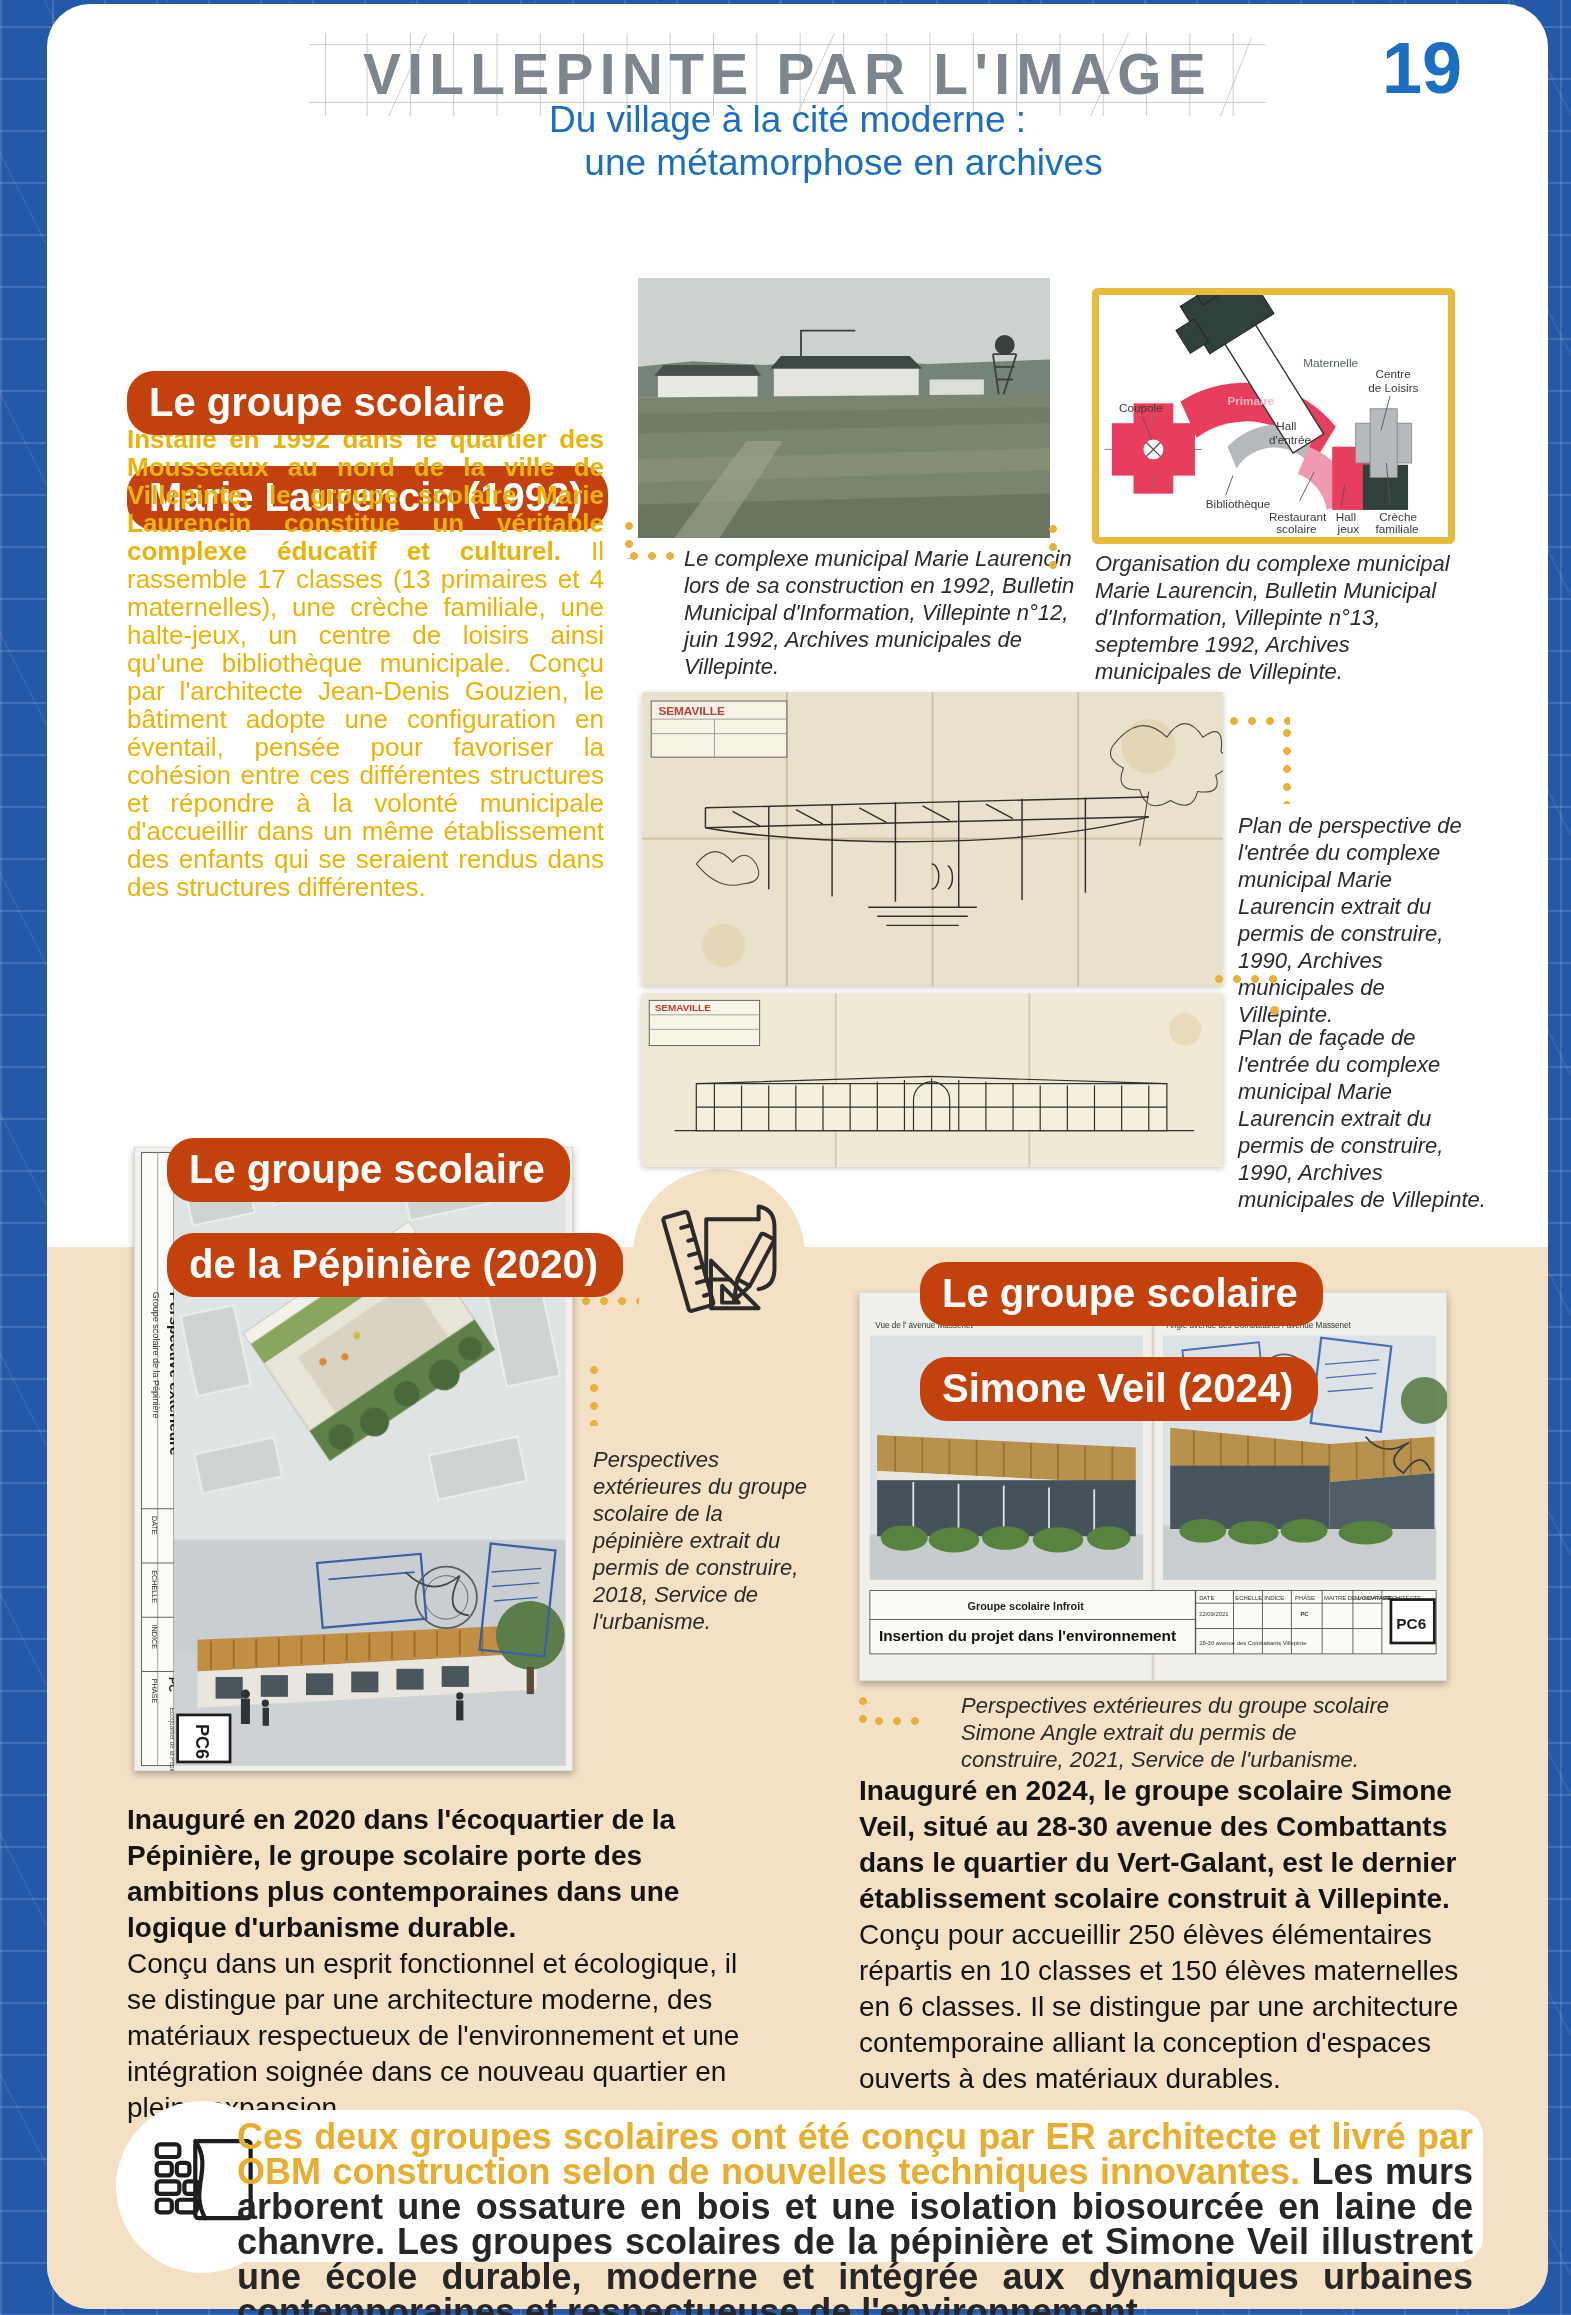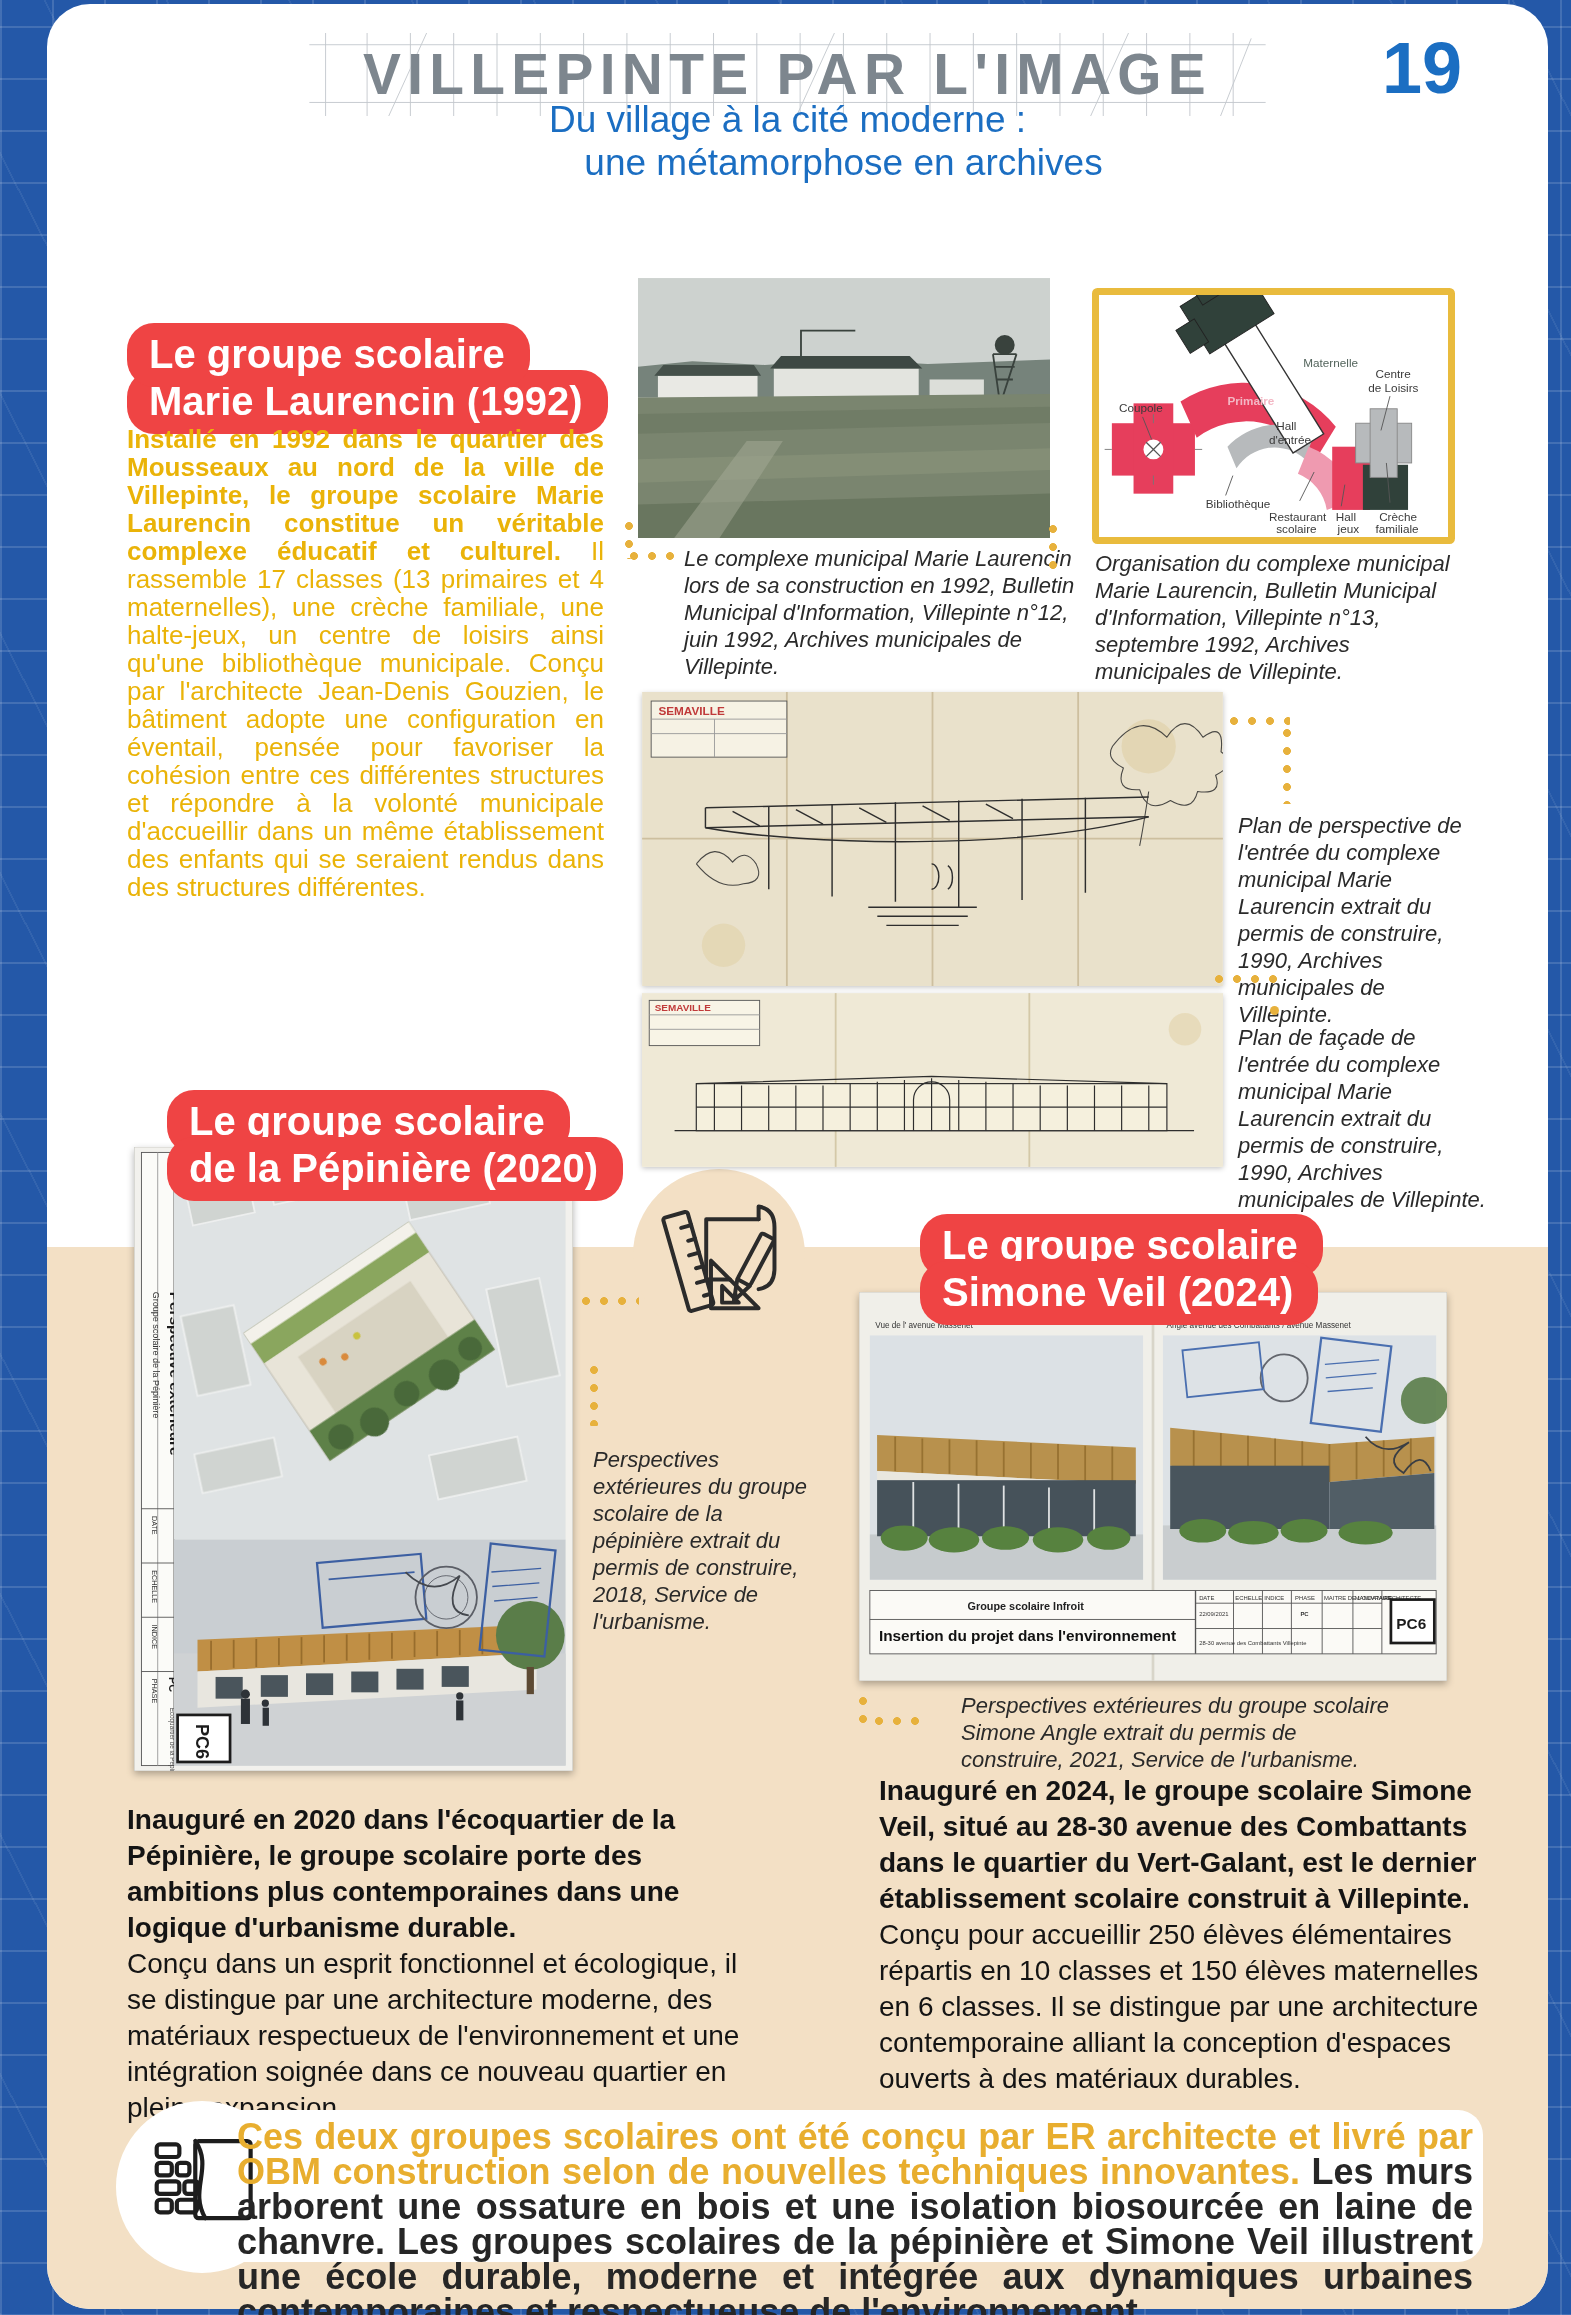--- a/index.html
+++ b/index.html
@@ -12,22 +12,22 @@
       repeating-linear-gradient(90deg, rgba(255,255,255,.14) 0 1.8px, transparent 1.8px 52px),
       repeating-linear-gradient(63deg, rgba(255,255,255,.07) 0 1.8px, transparent 1.8px 109px);
   }
   .abs{position:absolute;}
   #page{left:47px;right:23.5px;top:3.6px;bottom:7.2px;background:#ffffff;border-radius:43px;}
   #beige{left:47px;right:23.5px;top:1247px;bottom:7.2px;background:#f3e0c5;border-radius:0 0 43px 43px;}
   .bump{background:#f3e0c5;border-radius:50%;}
   
   .blue-h{line-height:0;}
   .blue-h .row{line-height:0;}
-  .blue-box{display:inline-block;background:#ef4444;color:#fff;font-weight:bold;
-    font-size:40px;line-height:1.0;padding:11px 25px 12.7px 22px;border-radius:27px;}
+  .blue-box{display:inline-block;background:#c2410c;color:#fff;font-weight:bold;
+    font-size:40px;line-height:1.0;padding:11px 25px 12.7px 22px;border-radius:27px;margin-top:48px;}
   .blue-h .row+.row{margin-top:-16.3px;display:block;}
   .blue-h .row{display:block;position:relative;}
   
   .body-txt{font-size:26px;line-height:28px;color:#eab308;text-align:justify;}
   .body2{font-size:28px;line-height:36px;color:#141414;}
   .b{font-weight:bold;}
   .cap{font-style:italic;font-size:22px;line-height:27px;color:#2a2a2a;}
   .title-sub{font-weight:normal;color:#1b6ec2;font-size:37px;line-height:43px;text-align:center;}
   .pagenum{font-weight:bold;color:#1b6ec2;font-size:72px;}
   
@@ -495,21 +495,21 @@
     </g>
     <rect x="588" y="340" width="48" height="48" fill="#fff" stroke="#1c1c1c" stroke-width="3"></rect>
     <text x="594" y="372" font-size="17" font-weight="bold" fill="#1c1c1c">PC6</text>
   </svg>
 </div>
 
 <div class="abs dots-v" style="left:859px;top:1692px;height:33px;z-index:3;"></div>
 <div class="abs dots-h" style="left:870px;top:1717px;width:58px;z-index:3;"></div>
 <div class="abs cap" style="left:961px;top:1692px;width:434px;">Perspectives extérieures du groupe scolaire Simone Angle extrait du permis de construire, 2021, Service de l'urbanisme.</div>
 
-<div class="abs" style="left:879px;top:1773px;width:626px;">
+<div class="abs" style="left:859px;top:1773px;width:626px;">
   <div class="body2 b">Inauguré en 2024, le groupe scolaire Simone Veil, situé au 28-30 avenue des Combattants dans le quartier du Vert-Galant, est le dernier établissement scolaire construit à Villepinte.</div>
   <div class="body2">Conçu pour accueillir 250 élèves élémentaires répartis en 10 classes et 150 élèves maternelles en 6 classes. Il se distingue par une architecture contemporaine alliant la conception d'espaces ouverts à des matériaux durables.</div>
 </div>
 
 <div class="abs banner-box" style="left:176px;top:2110px;width:1307px;height:152px;"></div>
 <div class="abs banner-circle" style="left:116px;top:2101px;width:172px;height:172px;"></div>
 <div class="abs" style="left:150px;top:2131px;width:109px;height:109px;">
   <svg width="109" height="109" viewBox="0 0 130 130" fill="none" stroke="#1d1d1d" stroke-width="5" stroke-linecap="round" stroke-linejoin="round">
     <rect x="54" y="12" width="66" height="92" rx="4"></rect>
     <path d="M54,12 c22,32 -8,58 12,92"></path>

